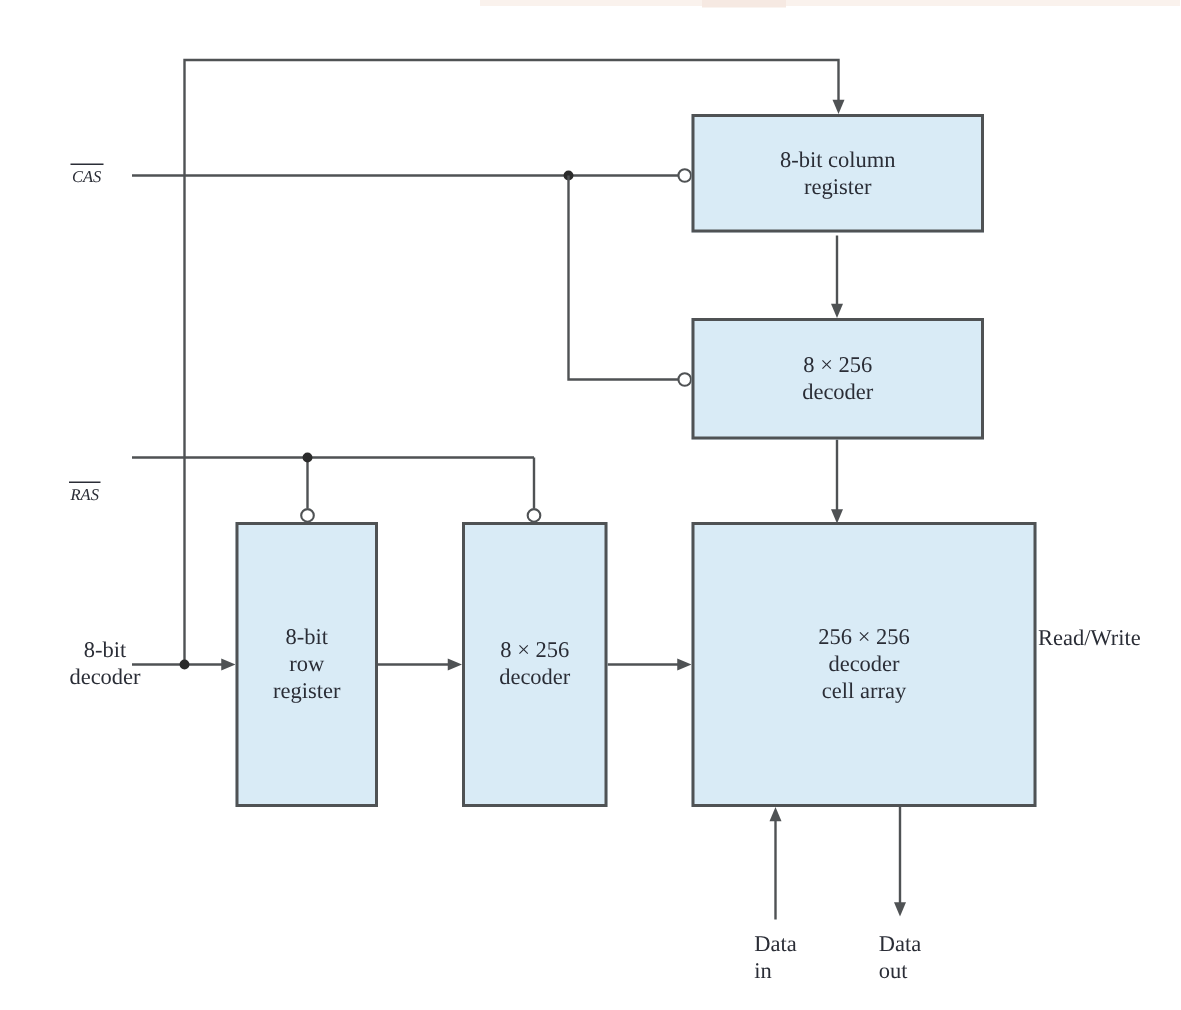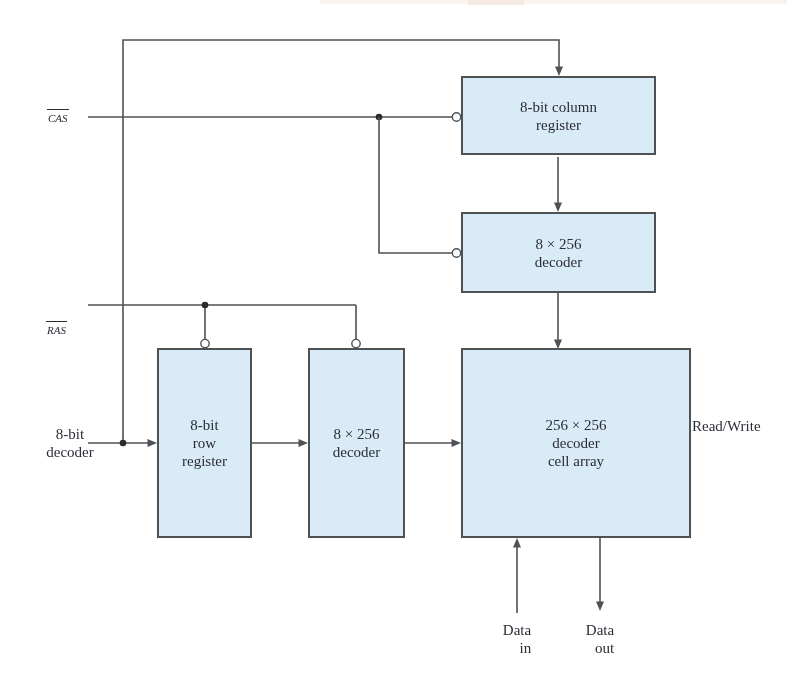--- a/index.html
+++ b/index.html
@@ -30,21 +30,21 @@
     position:absolute;
     box-sizing:border-box;
     background:var(--block-fill);
     border:2px solid var(--block-border);
     display:flex;flex-direction:column;
     align-items:center;justify-content:center;
     text-align:center;
     font-size:15px;line-height:18px;
   }
   .sig{position:absolute;font-size:15px;line-height:18px;white-space:nowrap;}
-  .sig-center{text-align:right;transform:translateX(-50%);}
+  .sig-center{text-align:left;transform:translateX(-50%);}
   .vcenter{transform:translateY(-50%);}
   .vhcenter{transform:translate(-50%,-50%);text-align:center;}
   .barred{
     display:inline-block;
     font-style:italic;
     font-size:11px;
     border-top:1.4px solid var(--text);
     padding:1px 1px 0 1px;
     line-height:15px;
   }

